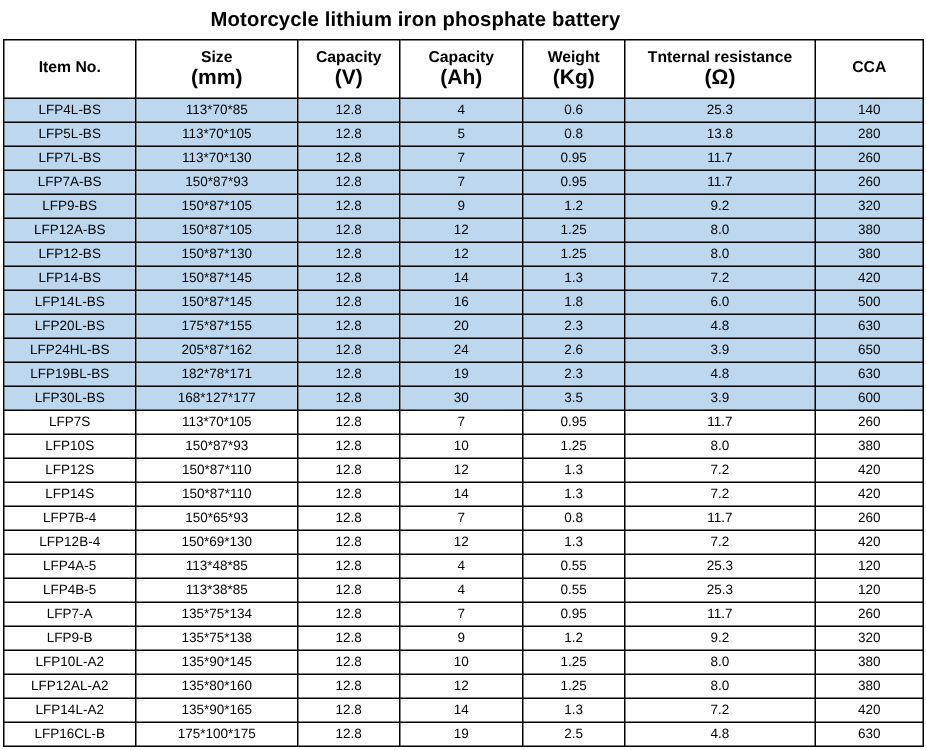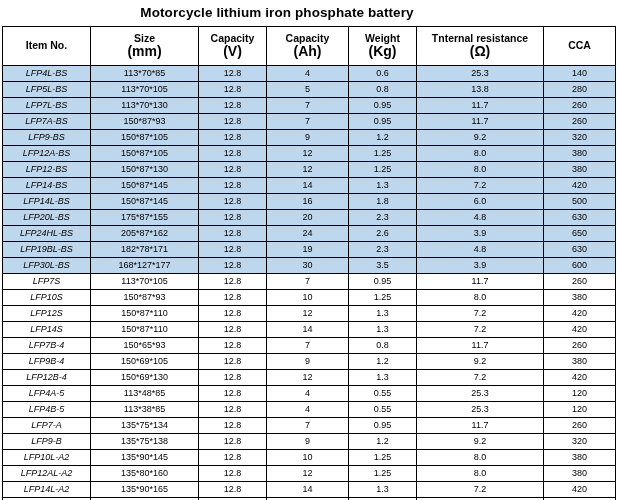--- a/index.html
+++ b/index.html
@@ -58,21 +58,20 @@
   }
   tbody tr.shade td {
     background: #bdd7ee;
   }
   tbody tr.plain td {
     background: #ffffff;
   }
   td.item {
     text-align: left;
     padding-left: 5px;
-    font-style: italic;
   }
   col.c0 { width: 88px; }
   col.c1 { width: 108px; }
   col.c2 { width: 68px; }
   col.c3 { width: 82px; }
   col.c4 { width: 68px; }
   col.c5 { width: 127px; }
   col.c6 { width: 72px; }
 </style>
 </head>
@@ -279,29 +278,20 @@
         <tr class="plain">
           <td class="item">LFP7B-4</td>
           <td>150*65*93</td>
           <td>12.8</td>
           <td>7</td>
           <td>0.8</td>
           <td>11.7</td>
           <td>260</td>
         </tr>
         <tr class="plain">
-          <td class="item">LFP9B-4</td>
-          <td>150*69*105</td>
-          <td>12.8</td>
-          <td>9</td>
-          <td>1.2</td>
-          <td>9.2</td>
-          <td>380</td>
-        </tr>
-        <tr class="plain">
           <td class="item">LFP12B-4</td>
           <td>150*69*130</td>
           <td>12.8</td>
           <td>12</td>
           <td>1.3</td>
           <td>7.2</td>
           <td>420</td>
         </tr>
         <tr class="plain">
           <td class="item">LFP4A-5</td>

